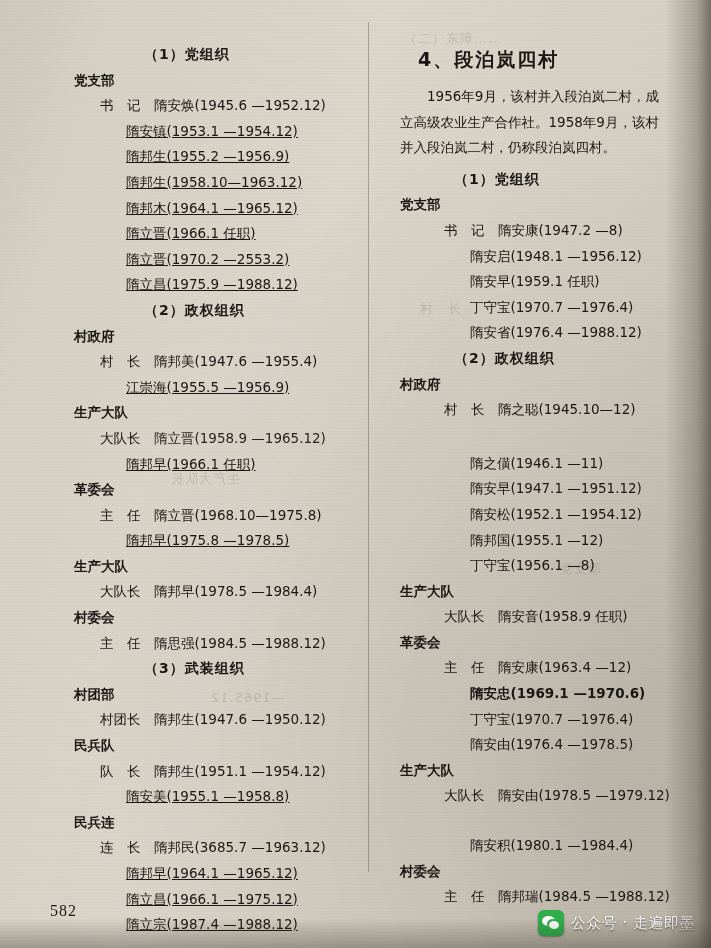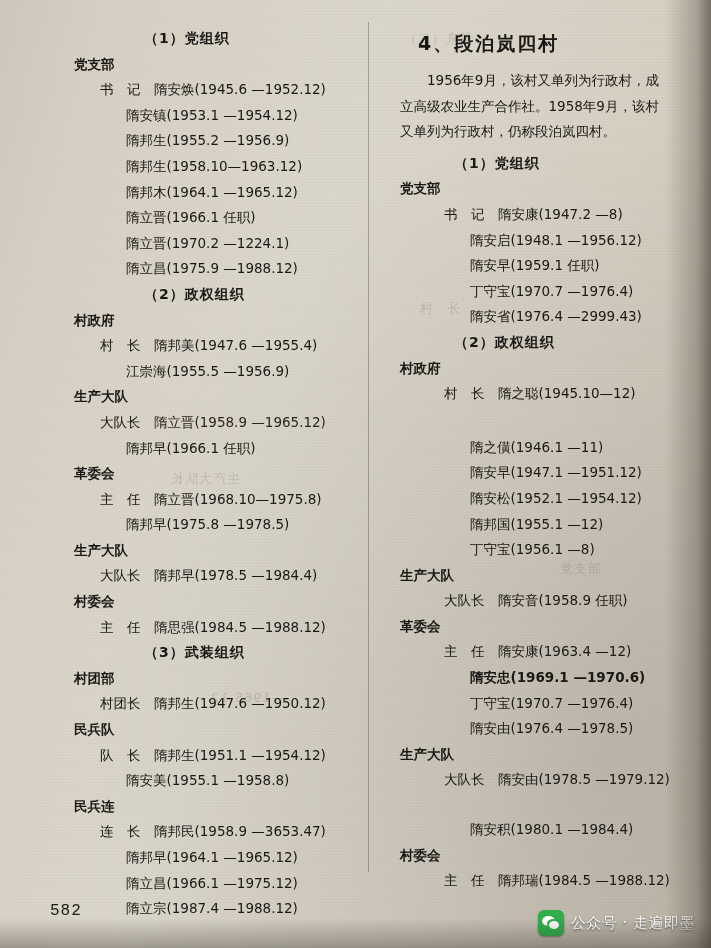--- a/index.html
+++ b/index.html
@@ -41,21 +41,21 @@
   }
   .bottom-shadow {
     position: absolute;
     left: 0; bottom: 0;
     width: 711px; height: 30px;
     background: linear-gradient(to bottom, rgba(60,52,40,0) 0%, rgba(50,44,34,0.35) 100%);
     pointer-events: none;
   }
   .columns {
     position: absolute;
-    top: 26px;
+    top: 42px;
     left: 48px;
     width: 626px;
     height: 860px;
     display: flex;
     gap: 0px;
   }
   .col {
     position: relative;
     box-sizing: border-box;
   }
@@ -100,21 +100,21 @@
     text-indent: 0;
     white-space: pre-wrap;
   }
   .faded { color: #2a2520; text-align: center; }
   .pagenum {
     position: absolute;
     left: 50px;
     bottom: 28px;
     font-size: 16px;
     color: #1d1a16;
-    font-family: Liberation Mono, monospace;
+    font-family: Liberation Serif, serif;
     letter-spacing: 1px;
   }
   .watermark {
     position: absolute;
     right: 16px;
     bottom: 12px;
     display: flex;
     align-items: center;
     gap: 7px;
     color: #ffffff;
@@ -150,21 +150,21 @@
     position: absolute;
     color: rgba(60,52,42,0.16);
     font-size: 13px;
     letter-spacing: 1px;
     pointer-events: none;
     white-space: pre;
     font-family: "DejaVu Sans", sans-serif;
   }
   .indent1 { padding-left: 26px; }
   .indent2 { padding-left: 52px; }
-  .indent3 { padding-left: 78px; }
+  .indent3 { padding-left: 78px; text-decoration: underline; }
   .center-ish { padding-left: 96px; }
   .center-r { padding-left: 44px; }
 </style>
 </head>
 <body>
 
 <div class="page">
   <div class="grain"></div>
 
   <div class="ghost" style="top:30px; left:404px;">（二）东障……</div>
@@ -181,21 +181,21 @@
 
       <div class="line sec-head center-ish">（1）党组织</div>
 
       <div class="line bold indent1">党支部</div>
       <div class="line indent2"><span>书　记</span>　<span>隋安焕(1945.6 —1952.12)</span></div>
       <div class="line indent3">隋安镇(1953.1 —1954.12)</div>
       <div class="line indent3">隋邦生(1955.2 —1956.9)</div>
       <div class="line indent3">隋邦生(1958.10—1963.12)</div>
       <div class="line indent3">隋邦木(1964.1 —1965.12)</div>
       <div class="line indent3">隋立晋(1966.1 任职)</div>
-      <div class="line indent3">隋立晋(1970.2 —1224.1)</div>
+      <div class="line indent3">隋立晋(1970.2 —2553.2)</div>
       <div class="line indent3">隋立昌(1975.9 —1988.12)</div>
 
       <div class="line sec-head center-ish">（2）政权组织</div>
 
       <div class="line bold indent1">村政府</div>
       <div class="line indent2"><span>村　长</span>　<span>隋邦美(1947.6 —1955.4)</span></div>
       <div class="line indent3">江崇海(1955.5 —1956.9)</div>
 
       <div class="line bold indent1">生产大队</div>
       <div class="line indent2"><span>大队长</span>　<span class="faded">隋立晋(1958.9 —1965.12)</span></div>
@@ -214,40 +214,40 @@
       <div class="line sec-head center-ish">（3）武装组织</div>
 
       <div class="line bold indent1">村团部</div>
       <div class="line indent2"><span>村团长</span>　<span>隋邦生(1947.6 —1950.12)</span></div>
 
       <div class="line bold indent1">民兵队</div>
       <div class="line indent2"><span>队　长</span>　<span>隋邦生(1951.1 —1954.12)</span></div>
       <div class="line indent3">隋安美(1955.1 —1958.8)</div>
 
       <div class="line bold indent1">民兵连</div>
-      <div class="line indent2"><span>连　长</span>　<span>隋邦民(1958.9 —3653.47)</span></div>
+      <div class="line indent2"><span>连　长</span>　<span>隋邦民(3685.7 —1963.12)</span></div>
       <div class="line indent3">隋邦早(1964.1 —1965.12)</div>
       <div class="line indent3">隋立昌(1966.1 —1975.12)</div>
       <div class="line indent3">隋立宗(1987.4 —1988.12)</div>
     </div>
 
     <div class="col col-right">
 
       <div class="line big-head" style="padding-left:18px;">4、段泊岚四村</div>
 
-      <div class="para" style="margin-top:8px;">　　1956年9月，该村又单列为行政村，成立高级农业生产合作社。1958年9月，该村又单列为行政村，仍称段泊岚四村。</div>
+      <div class="para" style="margin-top:8px;">　　1956年9月，该村并入段泊岚二村，成立高级农业生产合作社。1958年9月，该村并入段泊岚二村，仍称段泊岚四村。</div>
 
       <div class="line sec-head" style="padding-left:54px; margin-top:6px;">（1）党组织</div>
 
       <div class="line bold">党支部</div>
       <div class="line center-r"><span>书　记</span>　<span>隋安康(1947.2 —8)</span></div>
       <div class="line" style="padding-left:70px;">隋安启(1948.1 —1956.12)</div>
       <div class="line" style="padding-left:70px;">隋安早(1959.1 任职)</div>
       <div class="line" style="padding-left:70px;">丁守宝(1970.7 —1976.4)</div>
-      <div class="line" style="padding-left:70px;">隋安省(1976.4 —2999.43)</div>
+      <div class="line" style="padding-left:70px;">隋安省(1976.4 —1988.12)</div>
 
       <div class="line sec-head" style="padding-left:54px;">（2）政权组织</div>
 
       <div class="line bold">村政府</div>
       <div class="line center-r"><span>村　长</span>　<span>隋之聪(1945.10—12)</span></div>
       <div class="line" style="padding-left:70px;margin-top:28px;">隋之僙(1946.1 —11)</div>
       <div class="line" style="padding-left:70px;">隋安早(1947.1 —1951.12)</div>
       <div class="line" style="padding-left:70px;">隋安松(1952.1 —1954.12)</div>
       <div class="line" style="padding-left:70px;">隋邦国(1955.1 —12)</div>
       <div class="line" style="padding-left:70px;">丁守宝(1956.1 —8)</div>

